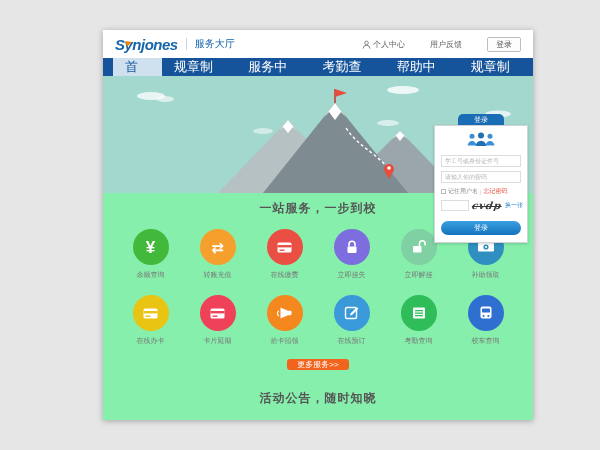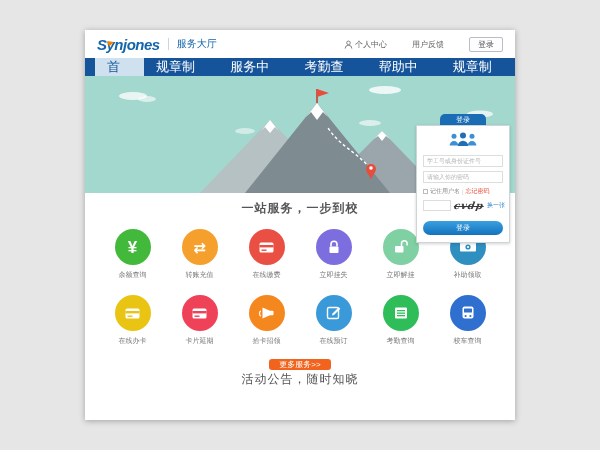--- a/index.html
+++ b/index.html
@@ -1,19 +1,19 @@
 <!DOCTYPE html>
 <html><head>
 <meta charset="utf-8">
 <style>
   * { margin:0; padding:0; box-sizing:border-box; }
   html,body { width:600px; height:450px; overflow:hidden; }
   body { font-family:"Liberation Sans","DejaVu Sans",sans-serif; background:#e6e6e6; }
   .canvas { position:relative; width:600px; height:450px; background:#e6e6e6; }
-  .card { position:absolute; left:85px; top:30px; width:430px; height:390px; background:#ffffff;
+  .card { position:absolute; left:103px; top:30px; width:430px; height:390px; background:#86efac;
           box-shadow:0 1px 6px rgba(0,0,0,.30); overflow:hidden; }
 
   
   .hdr { position:relative; height:28px; display:flex; align-items:center; padding:0 12px; background:#fff; }
   .logo-wrap { position:relative; display:flex; align-items:center; }
   .logo { font-size:15px; font-weight:bold; color:#1565ab; letter-spacing:-0.5px; font-style:italic; }
   .logo-accent { position:absolute; left:11px; top:4px; width:0; height:0;
                  border-left:6px solid #f08300; border-top:3px solid transparent; border-bottom:3px solid transparent;
                  transform:rotate(-18deg); }
   .hdr-div { width:1px; height:12px; background:#c9d6e2; margin:0 8px; }
@@ -64,21 +64,21 @@
   .svc-grid { display:grid; grid-template-columns:repeat(6,1fr); row-gap:15px; padding:12px 14px 0; }
   .svc-item { cursor:pointer; }
   .svc-circle { width:36px; height:36px; border-radius:50%; margin:0 auto; display:flex;
                 align-items:center; justify-content:center; color:#fff; }
   .svc-circle .glyph { color:#fff; line-height:1; }
   .svc-label { font-size:7px; color:#777; margin-top:5px; }
   .more-btn { display:inline-block; margin-top:13px; background:#f2641e; color:#fff; font-size:8px;
               padding:0 10px; border-radius:3px; cursor:pointer; }
 
   
-  .ann-title { margin-top:0; text-align:center; font-size:12px; font-weight:normal; color:#555; letter-spacing:1px; }
+  .ann-title { margin-top:19px; text-align:center; font-size:12px; font-weight:bold; color:#555; letter-spacing:1px; }
 </style>
 </head>
 <body>
 
 <div class="canvas">
   <div class="card">
 
     <div class="hdr">
       <div class="logo-wrap">
         <span class="logo">Synjones</span>

